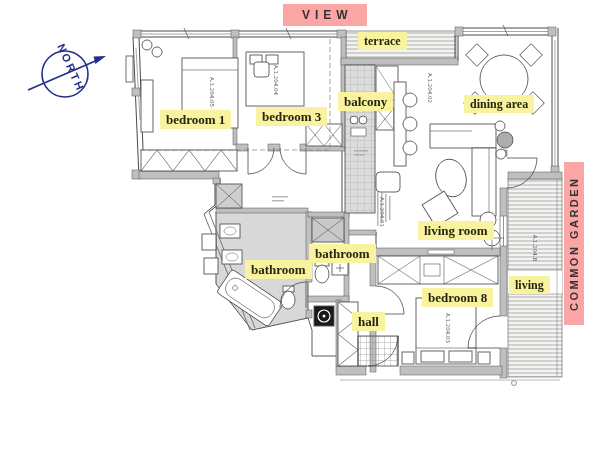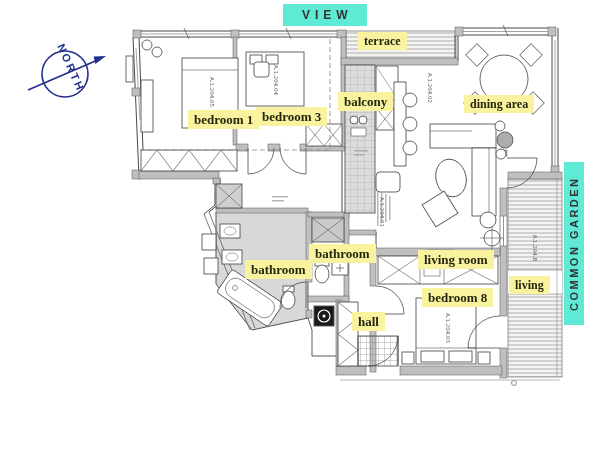--- a/index.html
+++ b/index.html
@@ -3,21 +3,21 @@
 <meta charset="utf-8">
 <style>
   html,body{margin:0;padding:0;background:#ffffff;}
   .stage{position:relative;width:611px;height:468px;background:#ffffff;overflow:hidden;
          font-family:"Liberation Sans",sans-serif;}
   .plan-svg{position:absolute;left:0;top:0;}
   .lbl{position:absolute;background:#f9f3a0;color:#26260e;
        font-family:Liberation Serif, serif;font-weight:bold;font-size:13px;line-height:1;
        padding:3px 6px;white-space:nowrap;z-index:3;}
   .lbl.small{font-size:12px;}
-  .strip{position:absolute;background:#5eead4;color:#333333;z-index:3;
+  .strip{position:absolute;background:#fca5a5;color:#333333;z-index:3;
          font-family:"Liberation Sans",sans-serif;font-weight:bold;}
   .strip.horiz{font-size:12px;letter-spacing:5px;padding:4px 14px 4px 19px;}
   .strip.vert{writing-mode:vertical-rl;transform:rotate(180deg);
               font-size:11px;letter-spacing:2.5px;padding:10px 4px;text-align:center;}
 </style>
 </head>
 <body>
 
 <div class="stage">
 
@@ -298,22 +298,22 @@
     <text x="0" y="0" transform="translate(57,46) rotate(66)" font-family="Liberation Sans, sans-serif" font-weight="bold" font-size="11" letter-spacing="2.5" fill="#232f8c">NORTH</text>
   </g>
 </svg>
 
 <div class="strip horiz" style="left:283px;top:4px;">VIEW</div>
 <div class="strip vert" style="left:564px;top:162px;height:143px;">COMMON GARDEN</div>
 
 <div class="lbl small" style="left:358px;top:32px;">terrace</div>
 <div class="lbl" style="left:338px;top:92px;">balcony</div>
 <div class="lbl small" style="left:464px;top:95px;text-align:right;">dining area</div>
-<div class="lbl" style="left:160px;top:110px;margin-left:28px;">bedroom 1</div>
+<div class="lbl" style="left:160px;top:110px;">bedroom 1</div>
 <div class="lbl" style="left:256px;top:107px;">bedroom 3</div>
-<div class="lbl" style="left:418px;top:221px;margin-top:29px;">living room</div>
+<div class="lbl" style="left:418px;top:221px;">living room</div>
 <div class="lbl" style="left:309px;top:244px;">bathroom</div>
 <div class="lbl" style="left:245px;top:260px;">bathroom</div>
 <div class="lbl" style="left:422px;top:288px;">bedroom 8</div>
 <div class="lbl small" style="left:509px;top:276px;">living</div>
 <div class="lbl" style="left:352px;top:312px;text-align:right;">hall</div>
 
 </div>
 
 </body></html>

